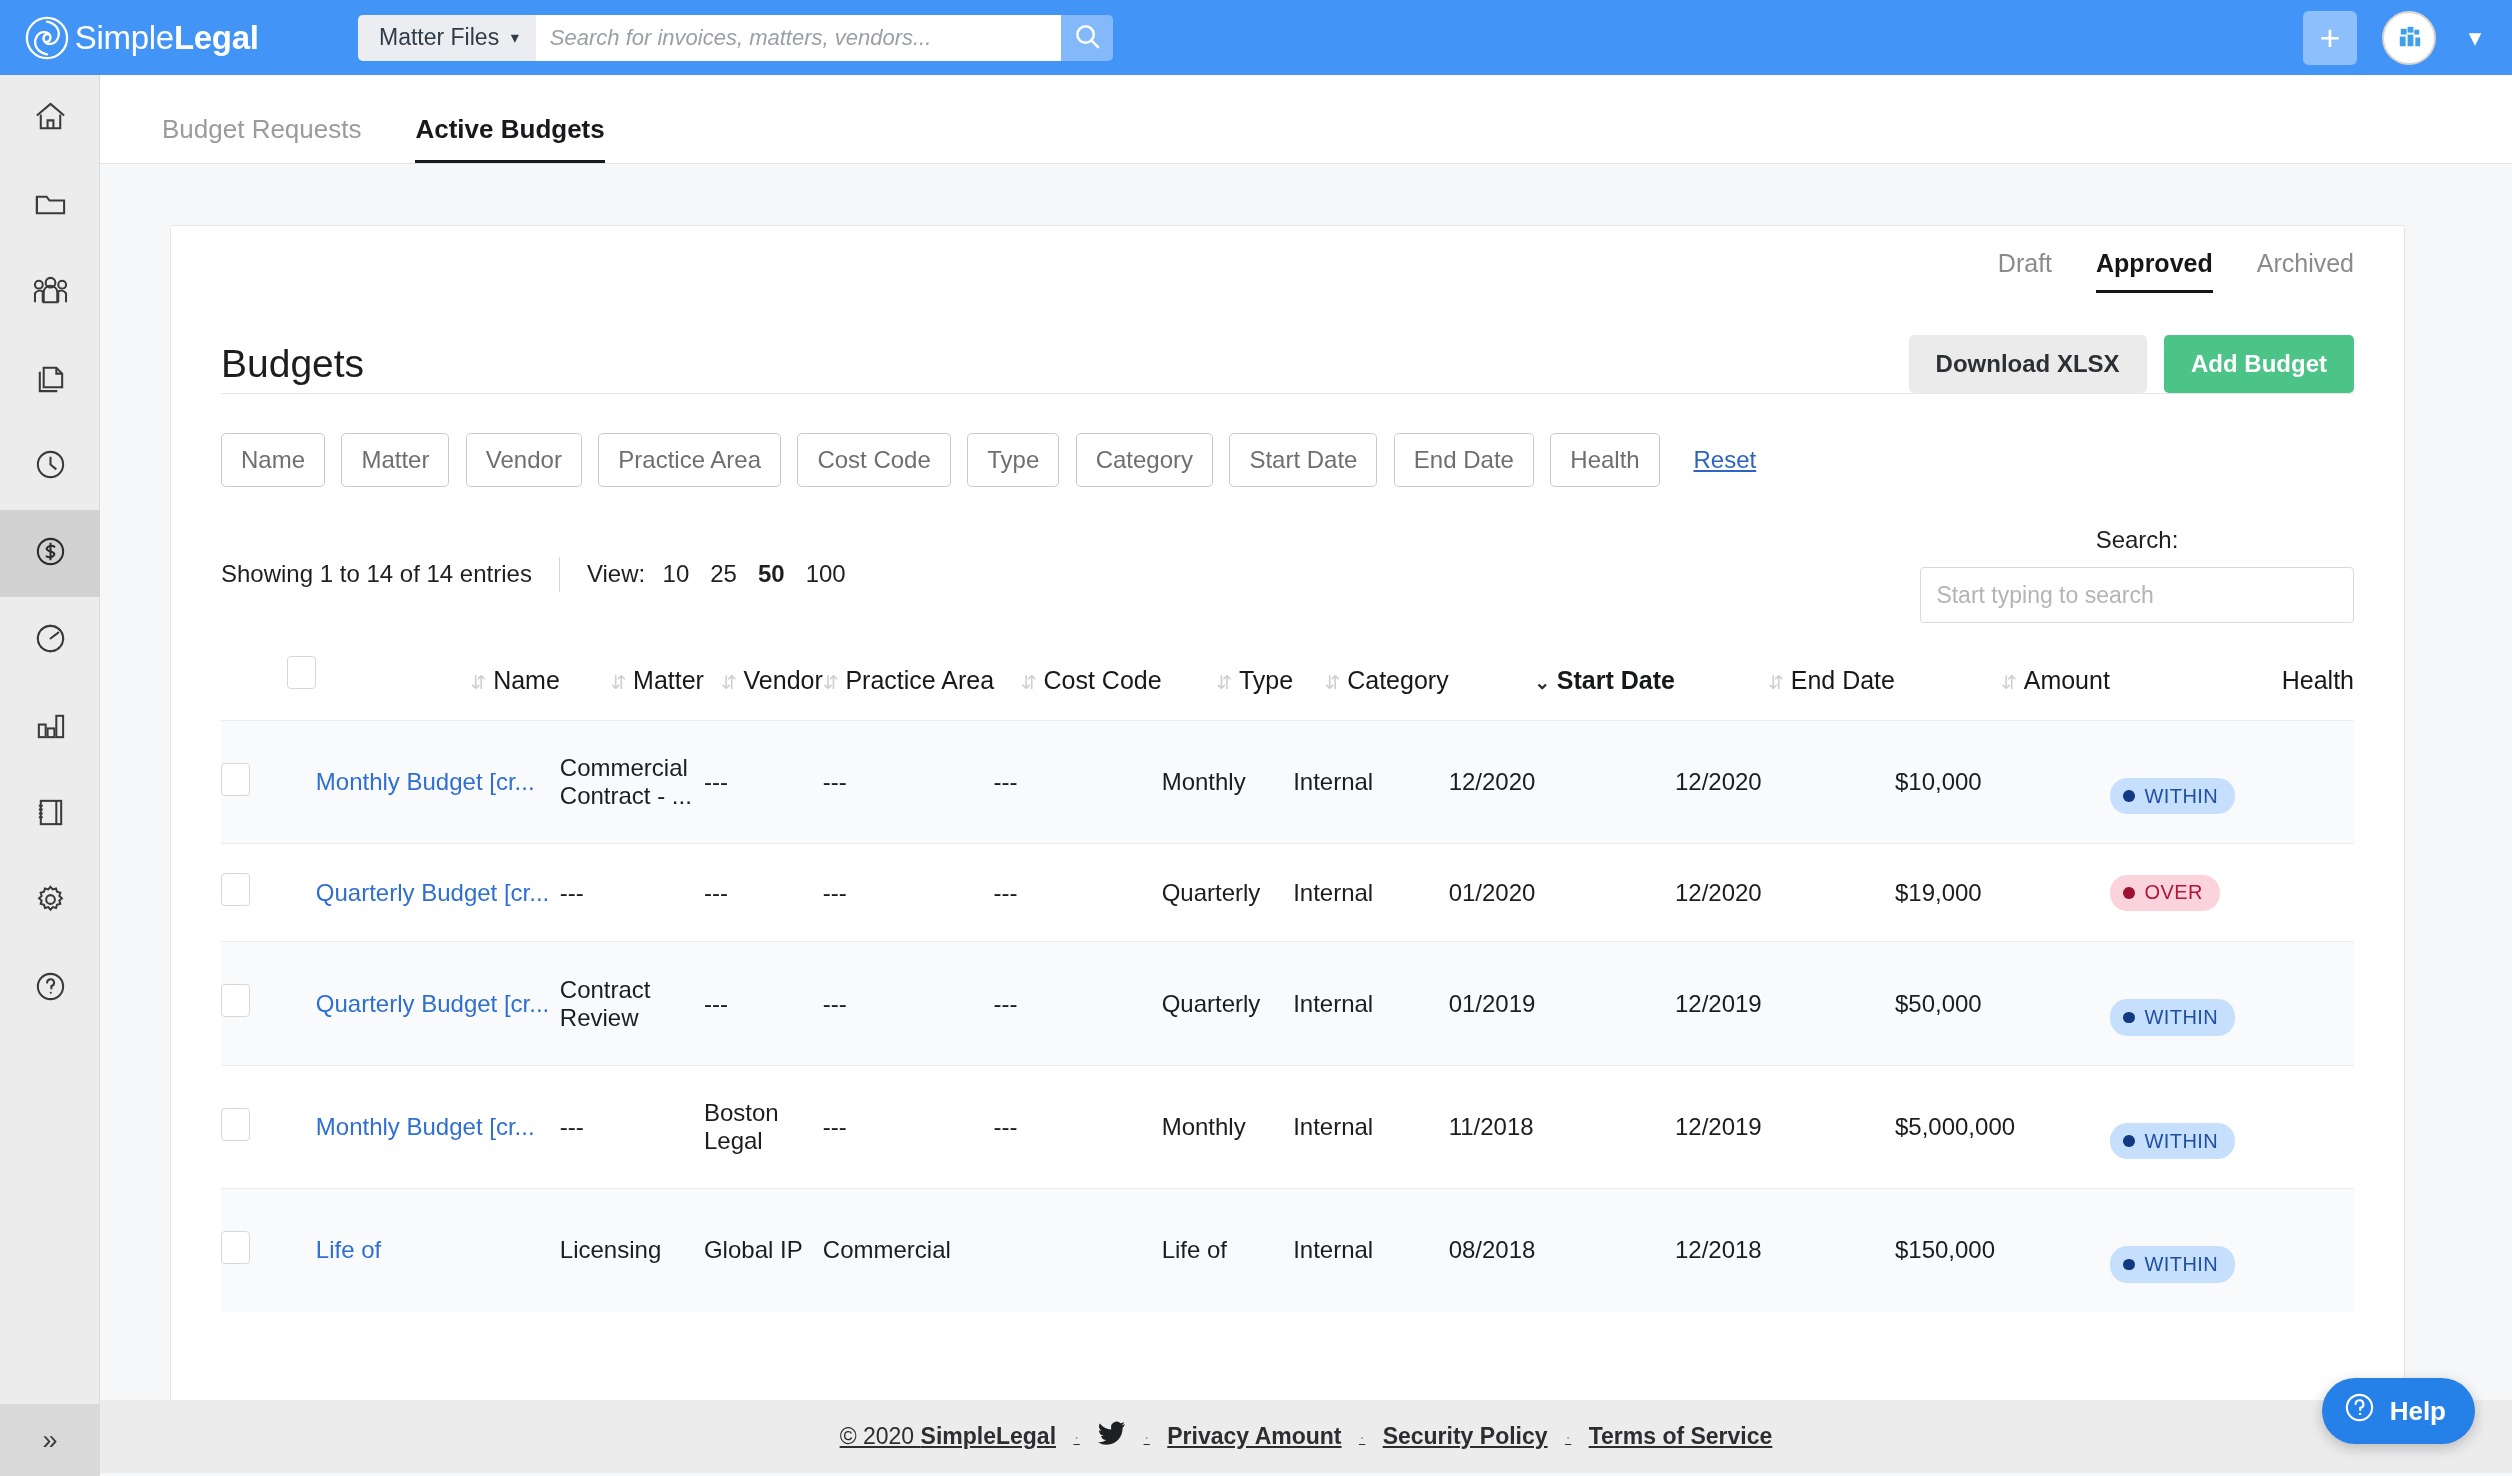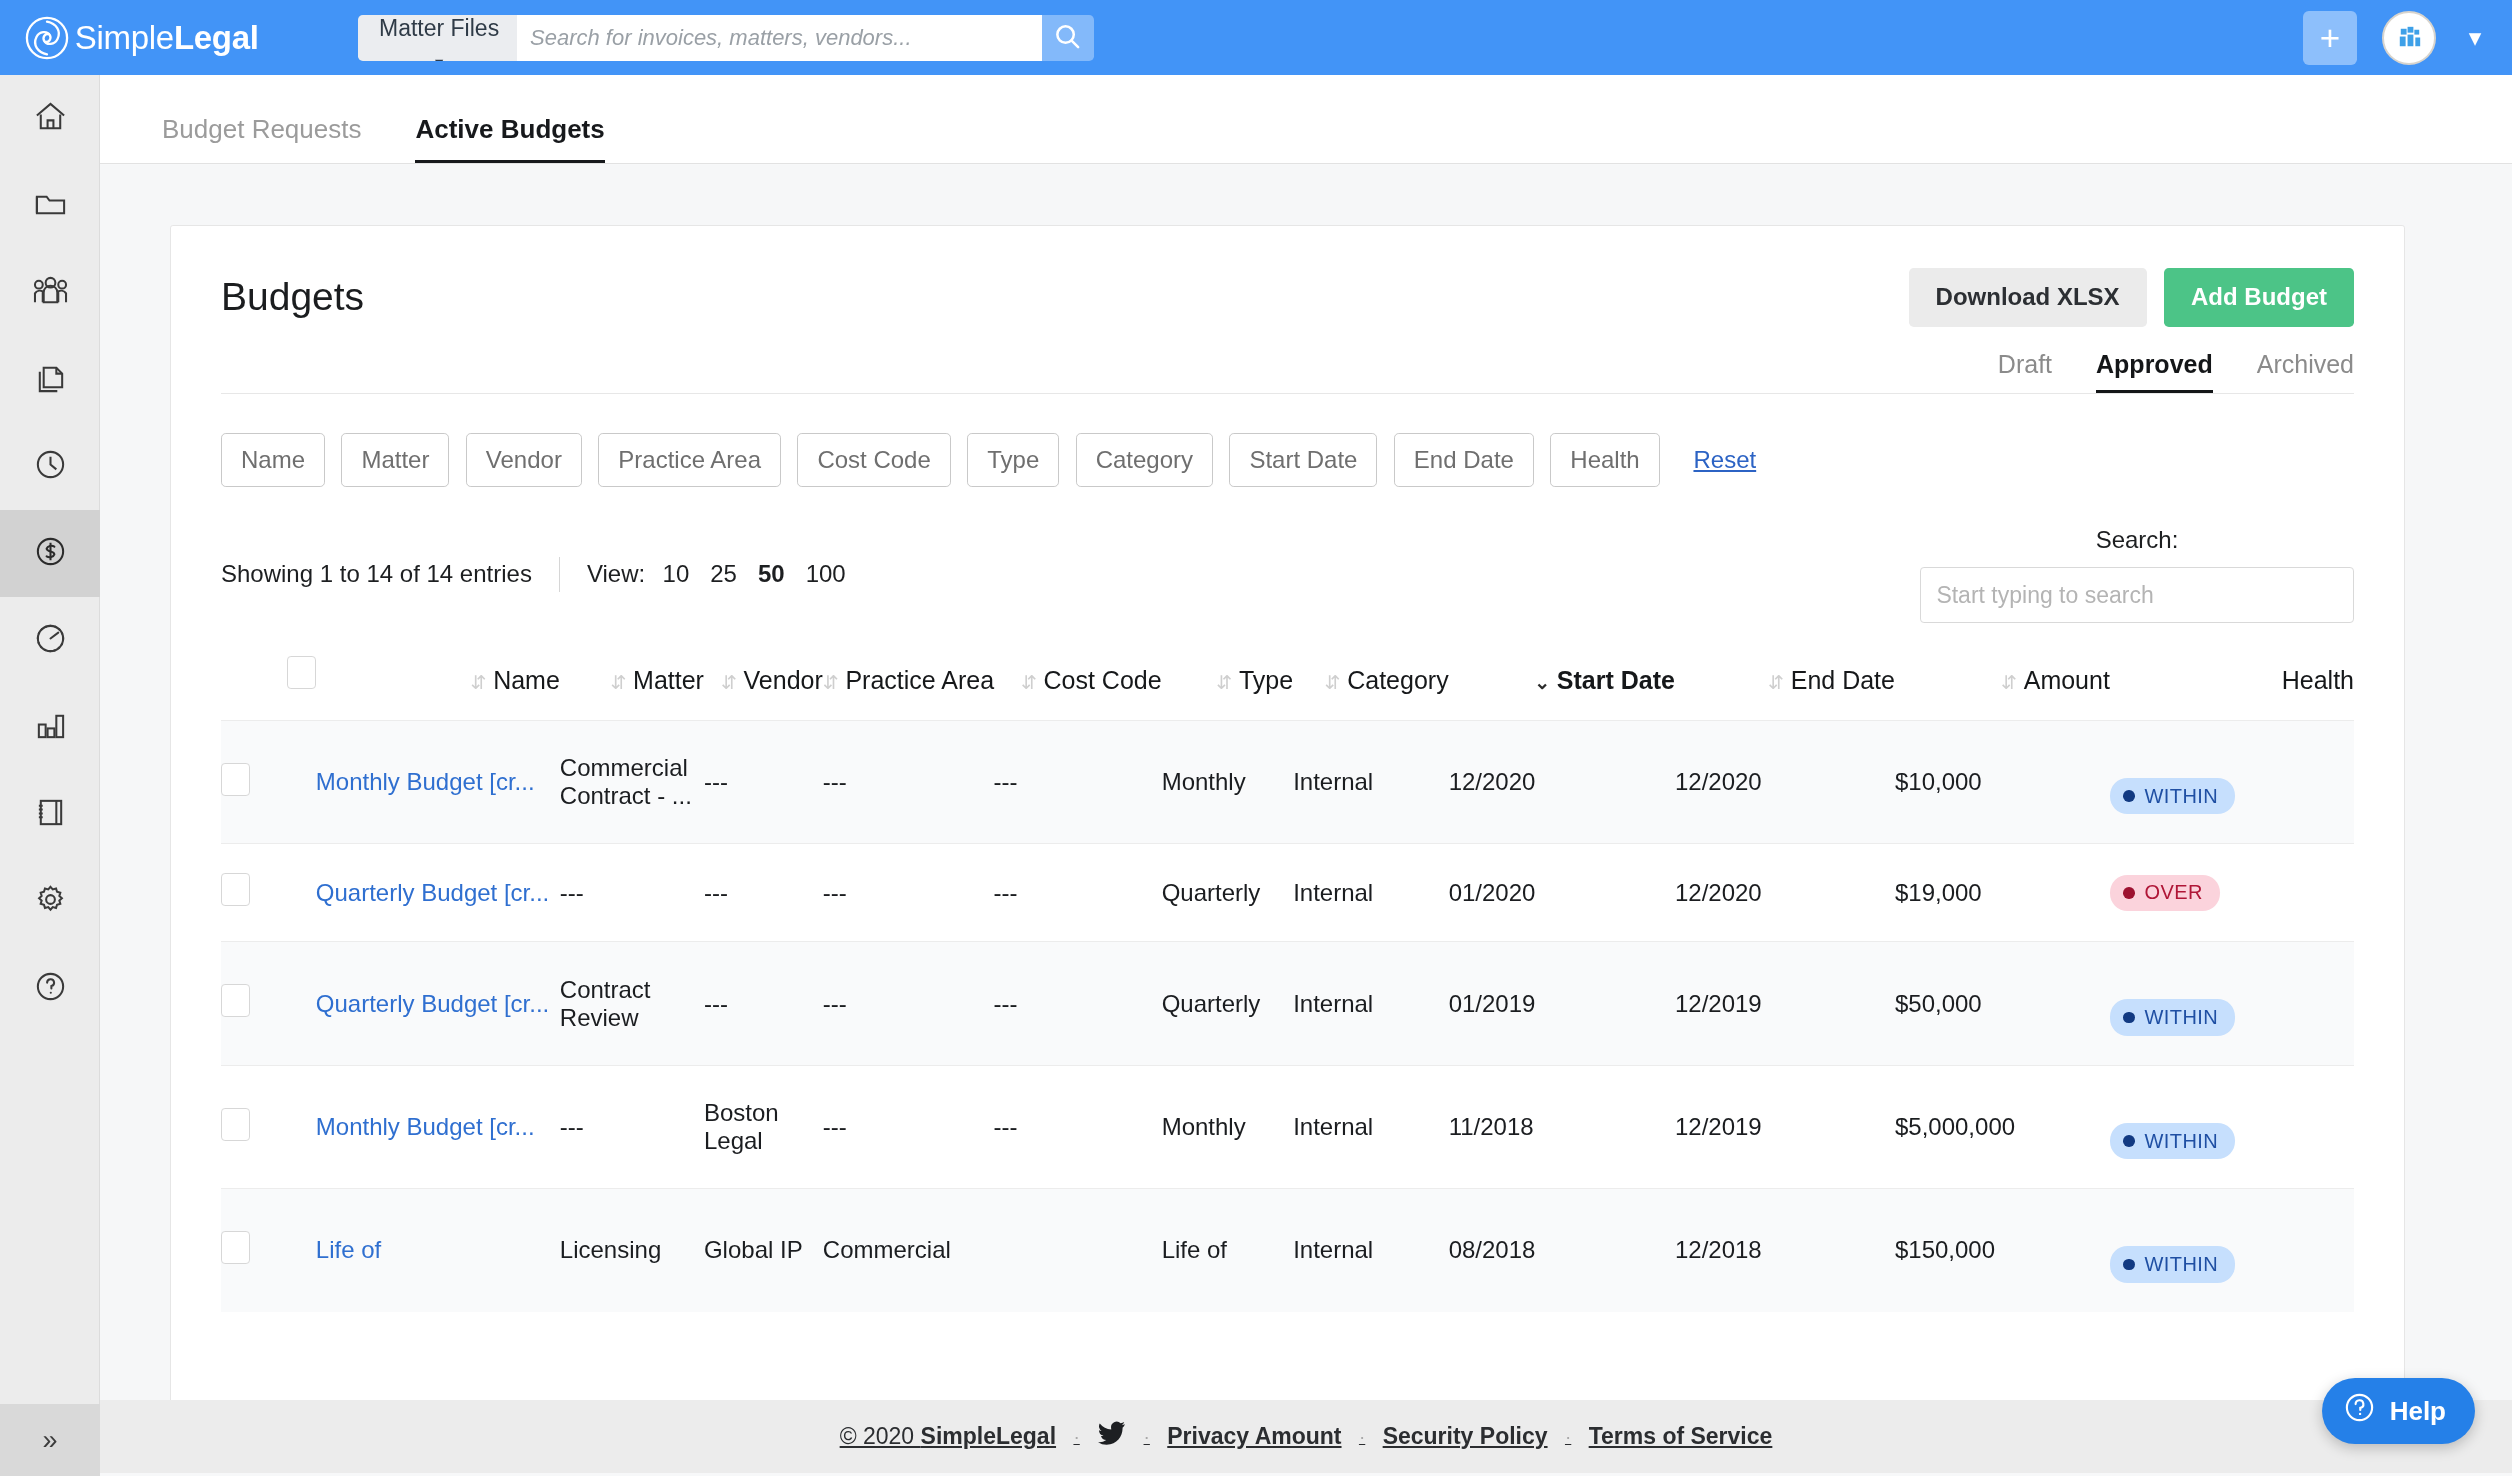--- a/index.html
+++ b/index.html
@@ -27,21 +27,21 @@
   #brand .brandtext b { font-weight: 700; }
   #brand .brandtext span { font-weight: 300; }
 
   #searchwrap {
     display: flex; align-items: center; height: 46px;
     margin-left: 44px; border-radius: 4.8px; overflow: hidden;
   }
   #scope {
     background: #ebedf0; color: #2f3b47; height: 46px;
     display: flex; align-items: center; gap: 11.6px;
-    padding: 0 17.4px 0 21px; font-size: 23px; white-space: nowrap; flex-direction: column;
+    padding: 0 17.4px 0 21px; font-size: 23px; white-space: nowrap;
   }
   #scope .chev { font-size: 16.4px; color:#2f3b47; }
   #searchinput {
     background: #ffffff; height: 46px; width: 525px;
     border: none; outline: none; font-size: 22px;
     color: #404040; padding: 0 13.5px;
     font-family: "Liberation Sans", sans-serif;
   }
   #searchinput::placeholder { color: #9aa0a6; font-style: italic; }
   #searchbtn {
@@ -377,32 +377,32 @@
     <span>Budget Requests</span>
   </div>
   <div class="toptab active">
     <span>Active Budgets</span>
   </div>
 </div>
 
 <div id="content">
   <div id="card">
 
+    <div id="statustabs">
+      <div class="stab">Draft</div>
+      <div class="stab active">Approved</div>
+      <div class="stab">Archived</div>
+    </div>
+
     <div id="cardhead">
       <div id="pagetitle">Budgets</div>
       <div id="headbtns">
         <button class="btn btn-secondary">Download XLSX</button>
         <button class="btn btn-primary">Add Budget</button>
       </div>
-    </div>
-
-    <div id="statustabs">
-      <div class="stab">Draft</div>
-      <div class="stab active">Approved</div>
-      <div class="stab">Archived</div>
     </div>
     <div id="headrule"></div>
 
     <div id="filters">
       <div class="fchip">Name</div>
       <div class="fchip">Matter</div>
       <div class="fchip">Vendor</div>
       <div class="fchip">Practice Area</div>
       <div class="fchip">Cost Code</div>
       <div class="fchip">Type</div>

